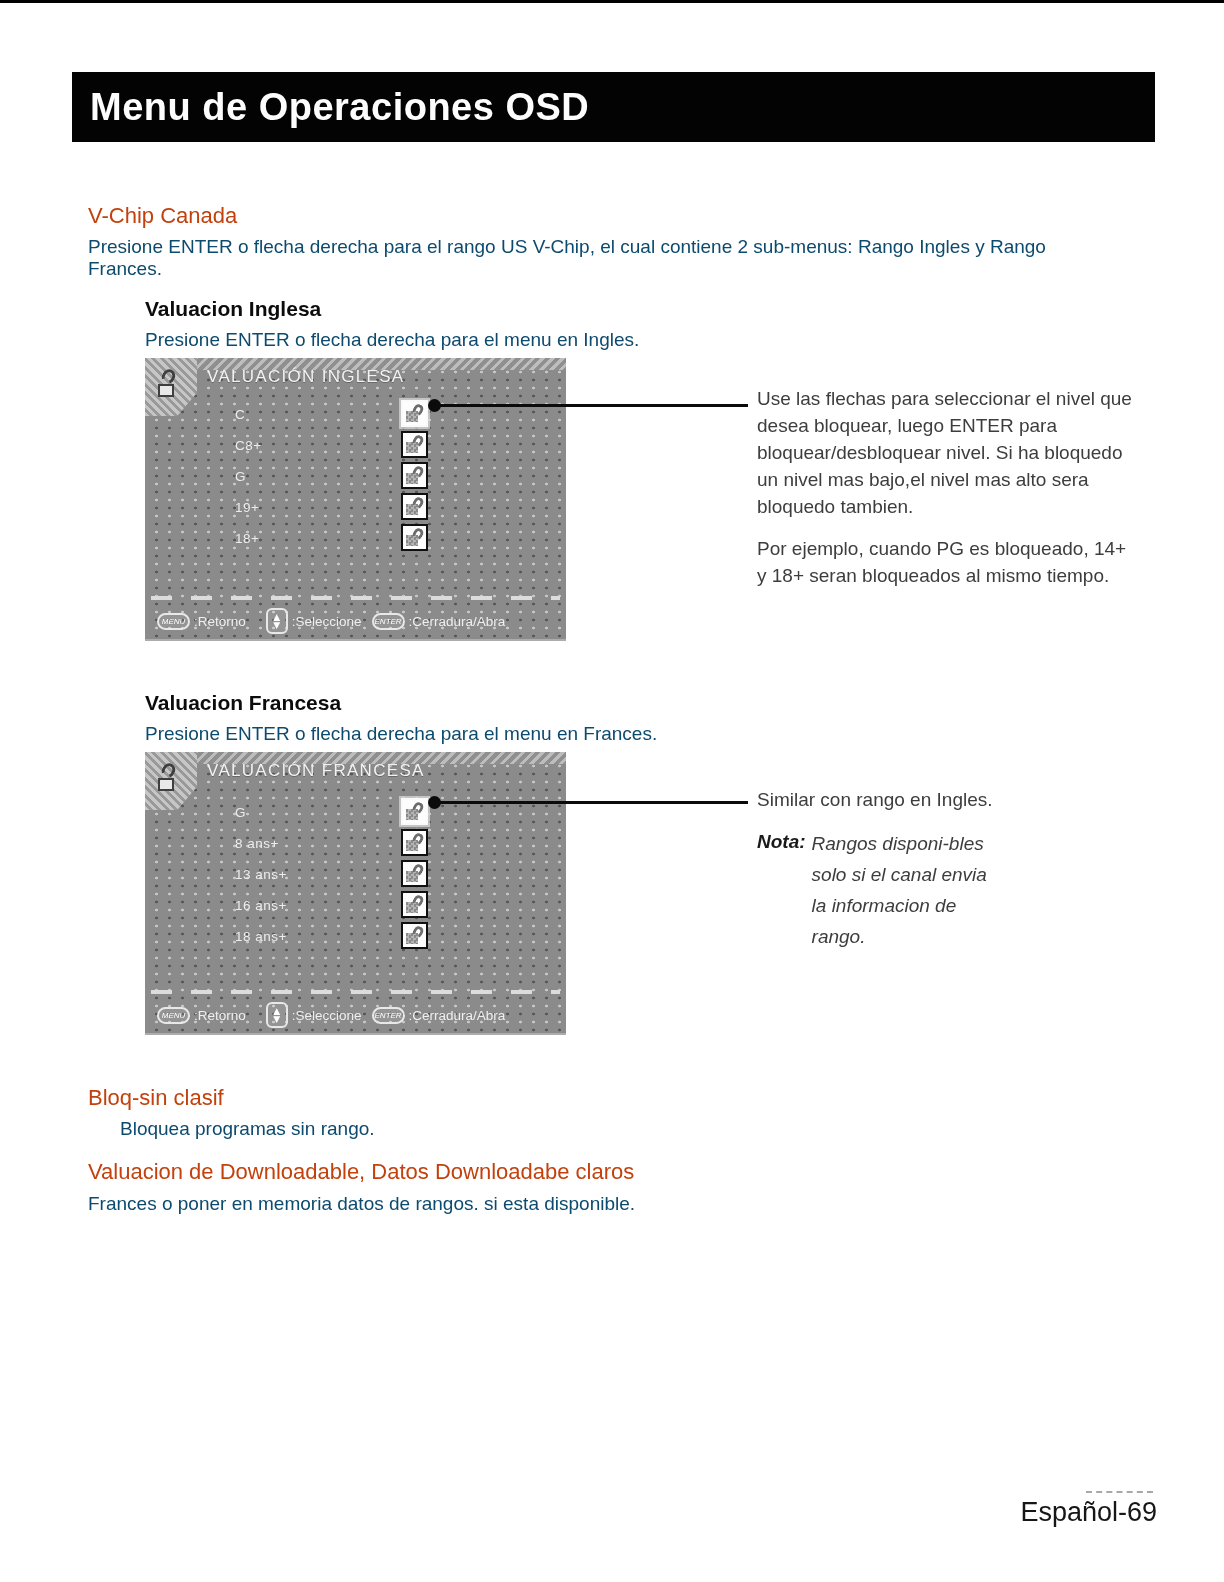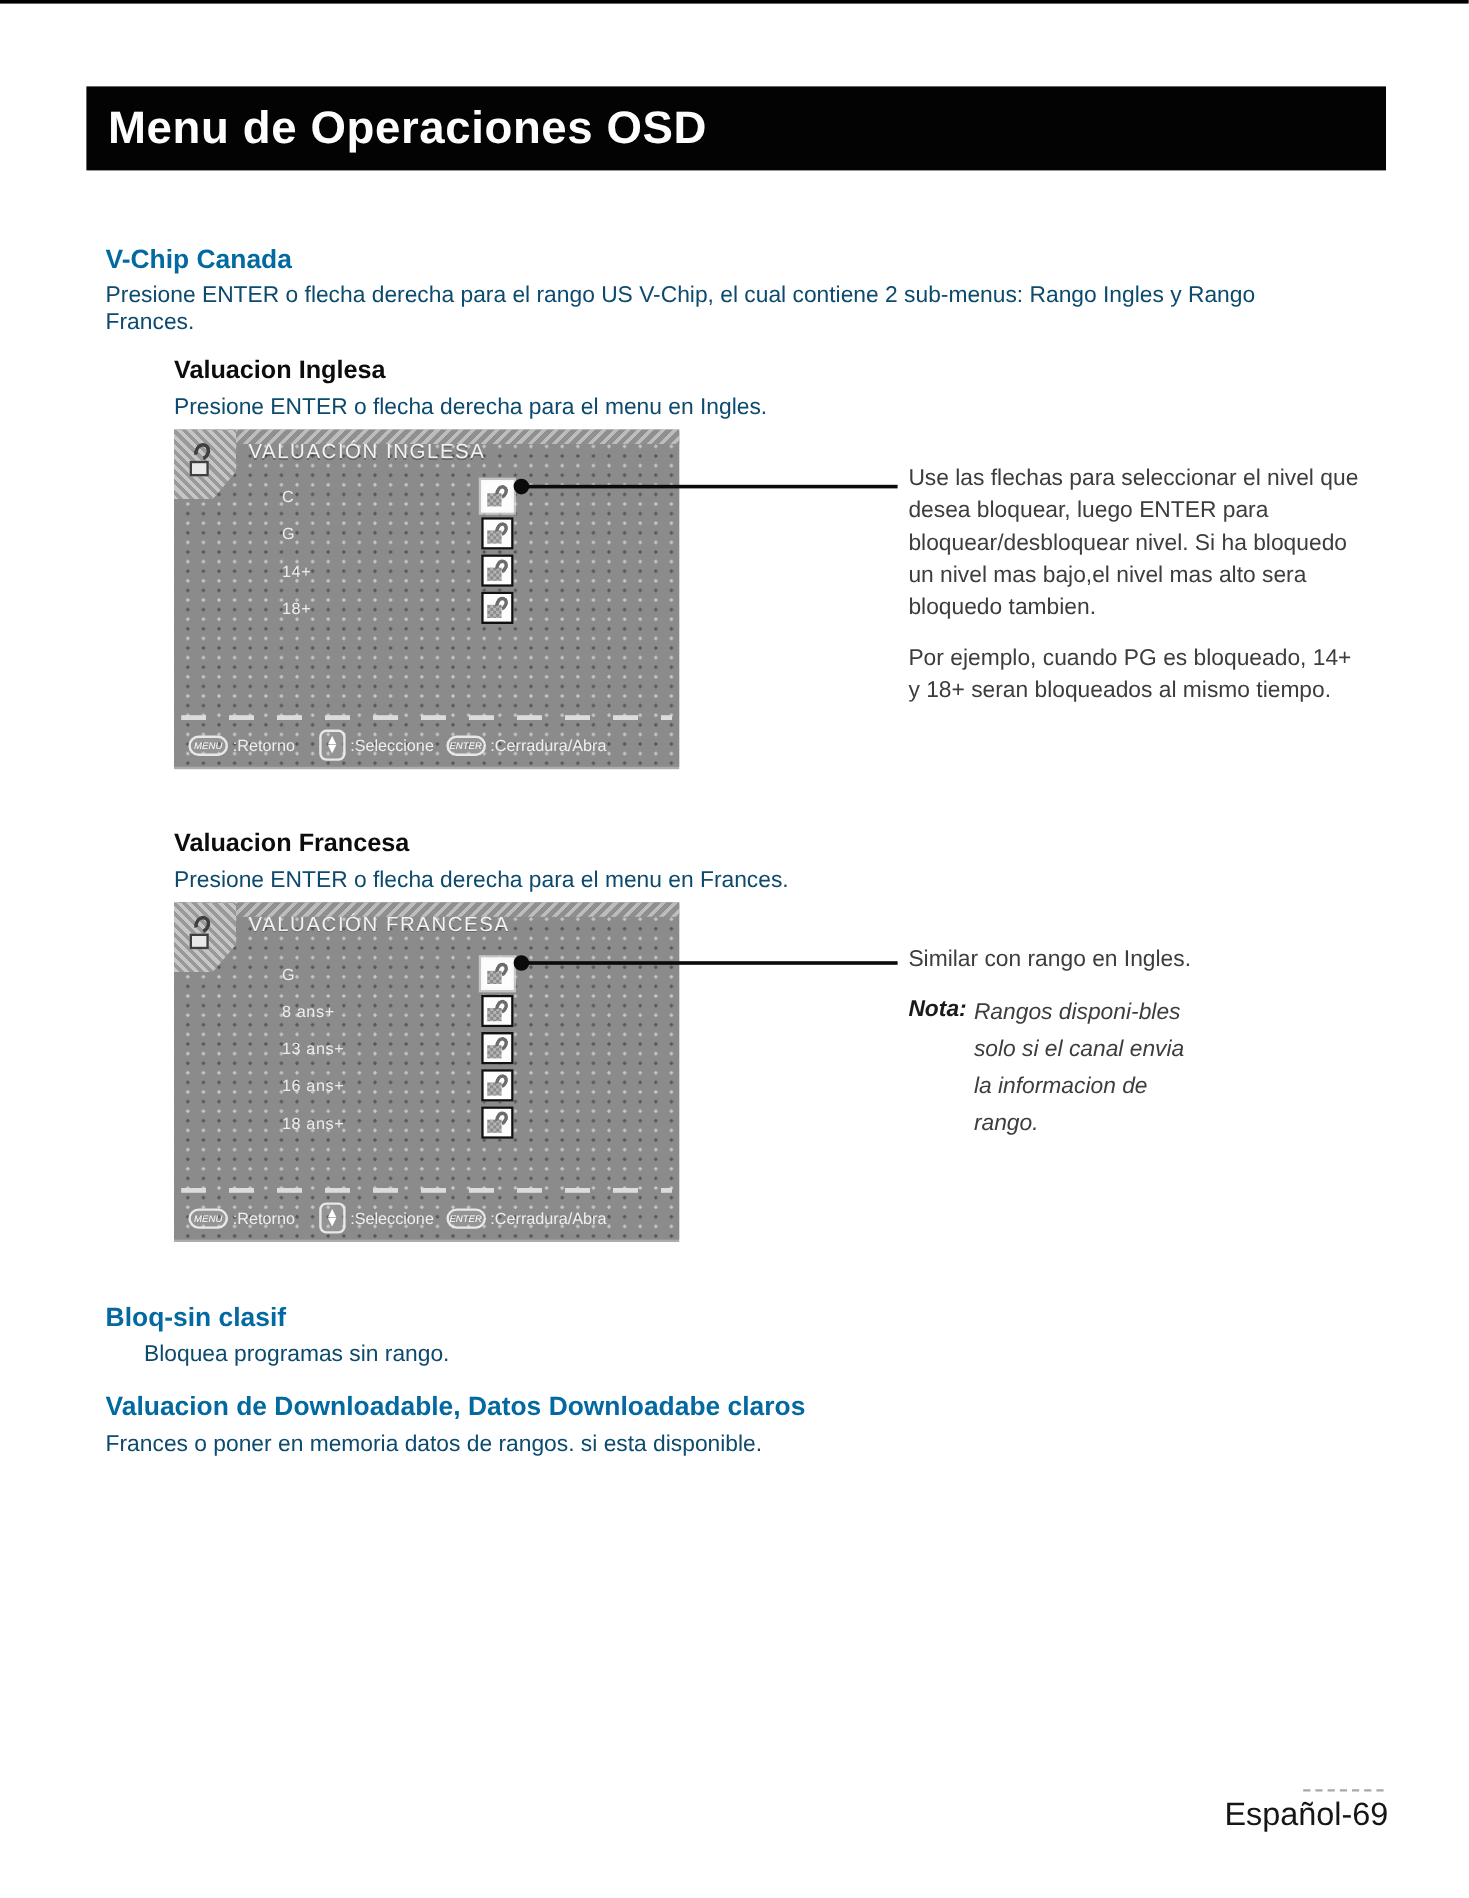--- a/index.html
+++ b/index.html
@@ -11,21 +11,21 @@
   .top-edge { position:absolute; left:0; top:0; width:1224px; height:3px; background:#000; }
 
   
   .title-bar {
     position:absolute; left:72px; top:72px; width:1083px; height:70px;
     background:#030303; display:flex; align-items:center; padding-left:18px;
   }
   .title-bar span { color:#fdfdfd; font-size:38px; font-weight:700; letter-spacing:0.5px; }
 
   
-  .h-main { position:absolute; left:88px; font-size:22px; font-weight:bold; color:#0369a1; }
+  .h-main { position:absolute; left:88px; font-size:22px; font-weight:normal; color:#c2410c; }
   .h-sub  { position:absolute; left:145px; font-size:21px; font-weight:bold; color:#0c0c0c; }
   .body-text { position:absolute; font-size:19px; color:#0c4a6e; }
 
   
   .osd {
     position:absolute; width:421px; height:281px;
     background-color:#8b8b8b;
     background-image:
       radial-gradient(circle,#c6c6c6 1.1px, rgba(0,0,0,0) 1.7px),
       radial-gradient(circle,#585858 1.1px, rgba(0,0,0,0) 1.7px);
@@ -145,28 +145,35 @@
   <div class="osd-title">VALUACIÓN INGLESA</div>
   <div class="osd-rows">
       <div class="osd-row">
         <span class="osd-rating-label">C</span>
         <span class="lock-box selected">
           <span class="lock-body"></span>
           <span class="lock-shackle"></span>
         </span>
       </div>
       <div class="osd-row">
+        <span class="osd-rating-label">C8+</span>
+        <span class="lock-box">
+          <span class="lock-body"></span>
+          <span class="lock-shackle"></span>
+        </span>
+      </div>
+      <div class="osd-row">
         <span class="osd-rating-label">G</span>
         <span class="lock-box">
           <span class="lock-body"></span>
           <span class="lock-shackle"></span>
         </span>
       </div>
       <div class="osd-row">
-        <span class="osd-rating-label">14+</span>
+        <span class="osd-rating-label">19+</span>
         <span class="lock-box">
           <span class="lock-body"></span>
           <span class="lock-shackle"></span>
         </span>
       </div>
       <div class="osd-row">
         <span class="osd-rating-label">18+</span>
         <span class="lock-box">
           <span class="lock-body"></span>
           <span class="lock-shackle"></span>

